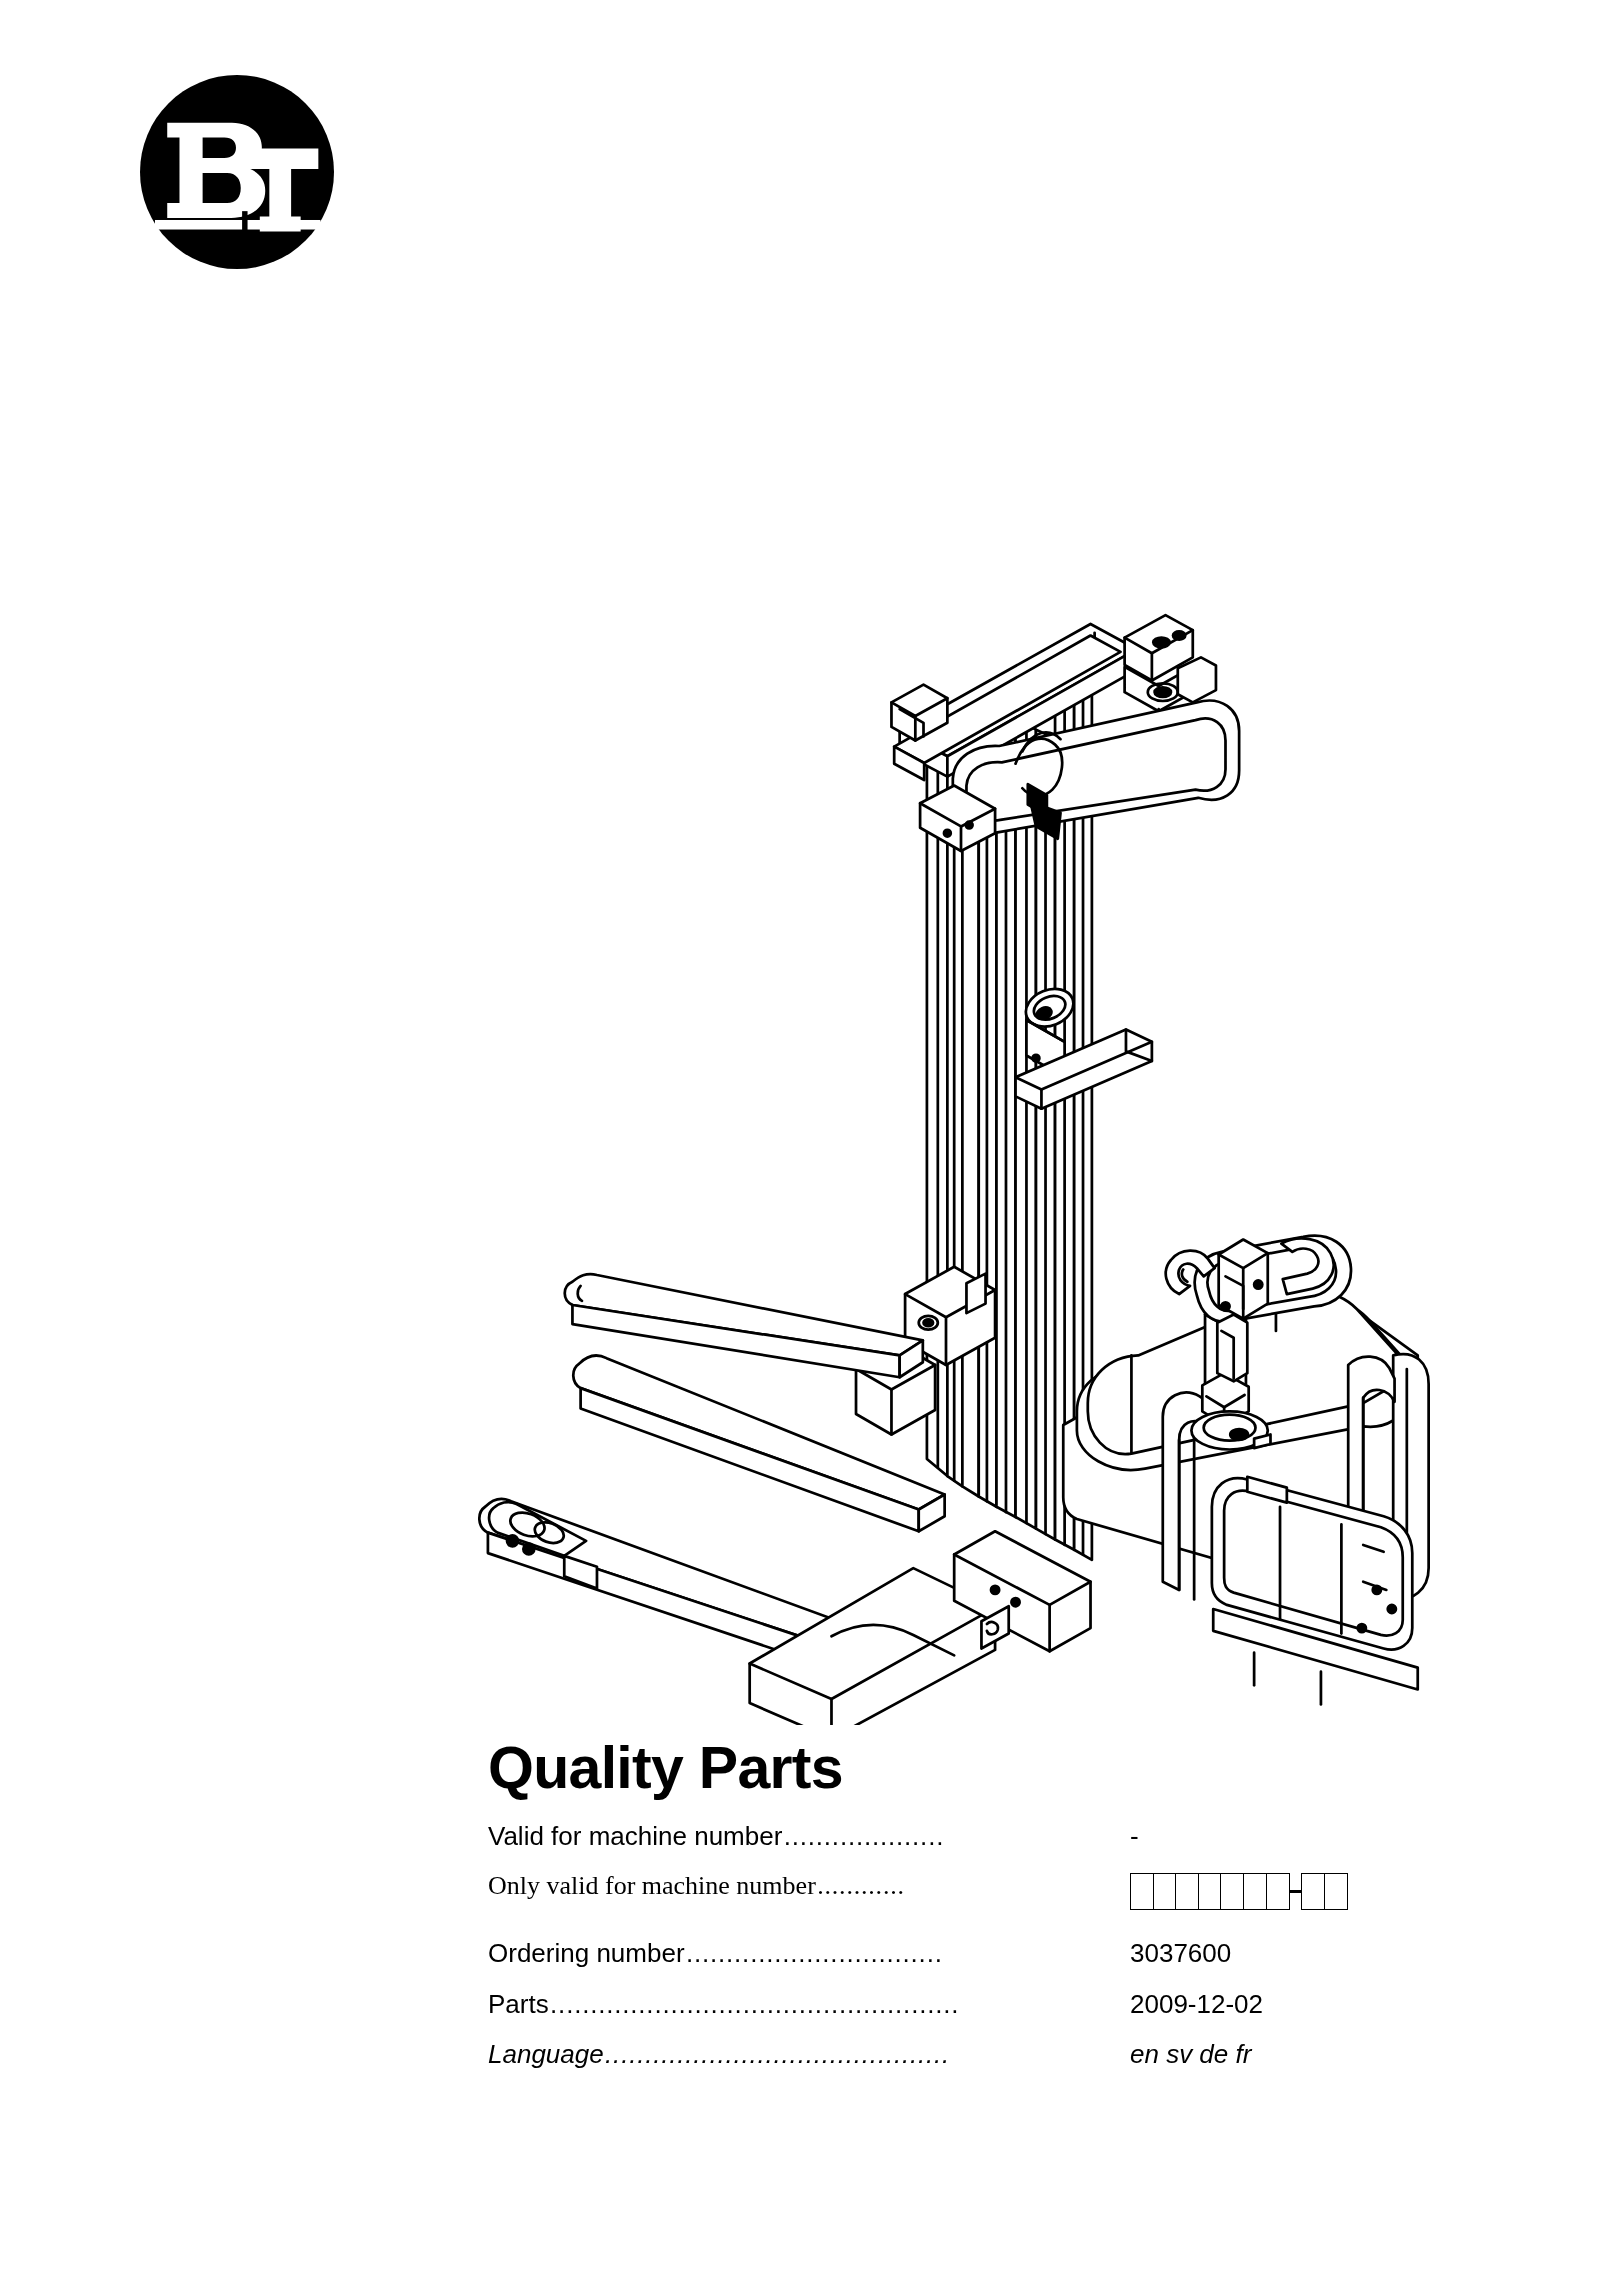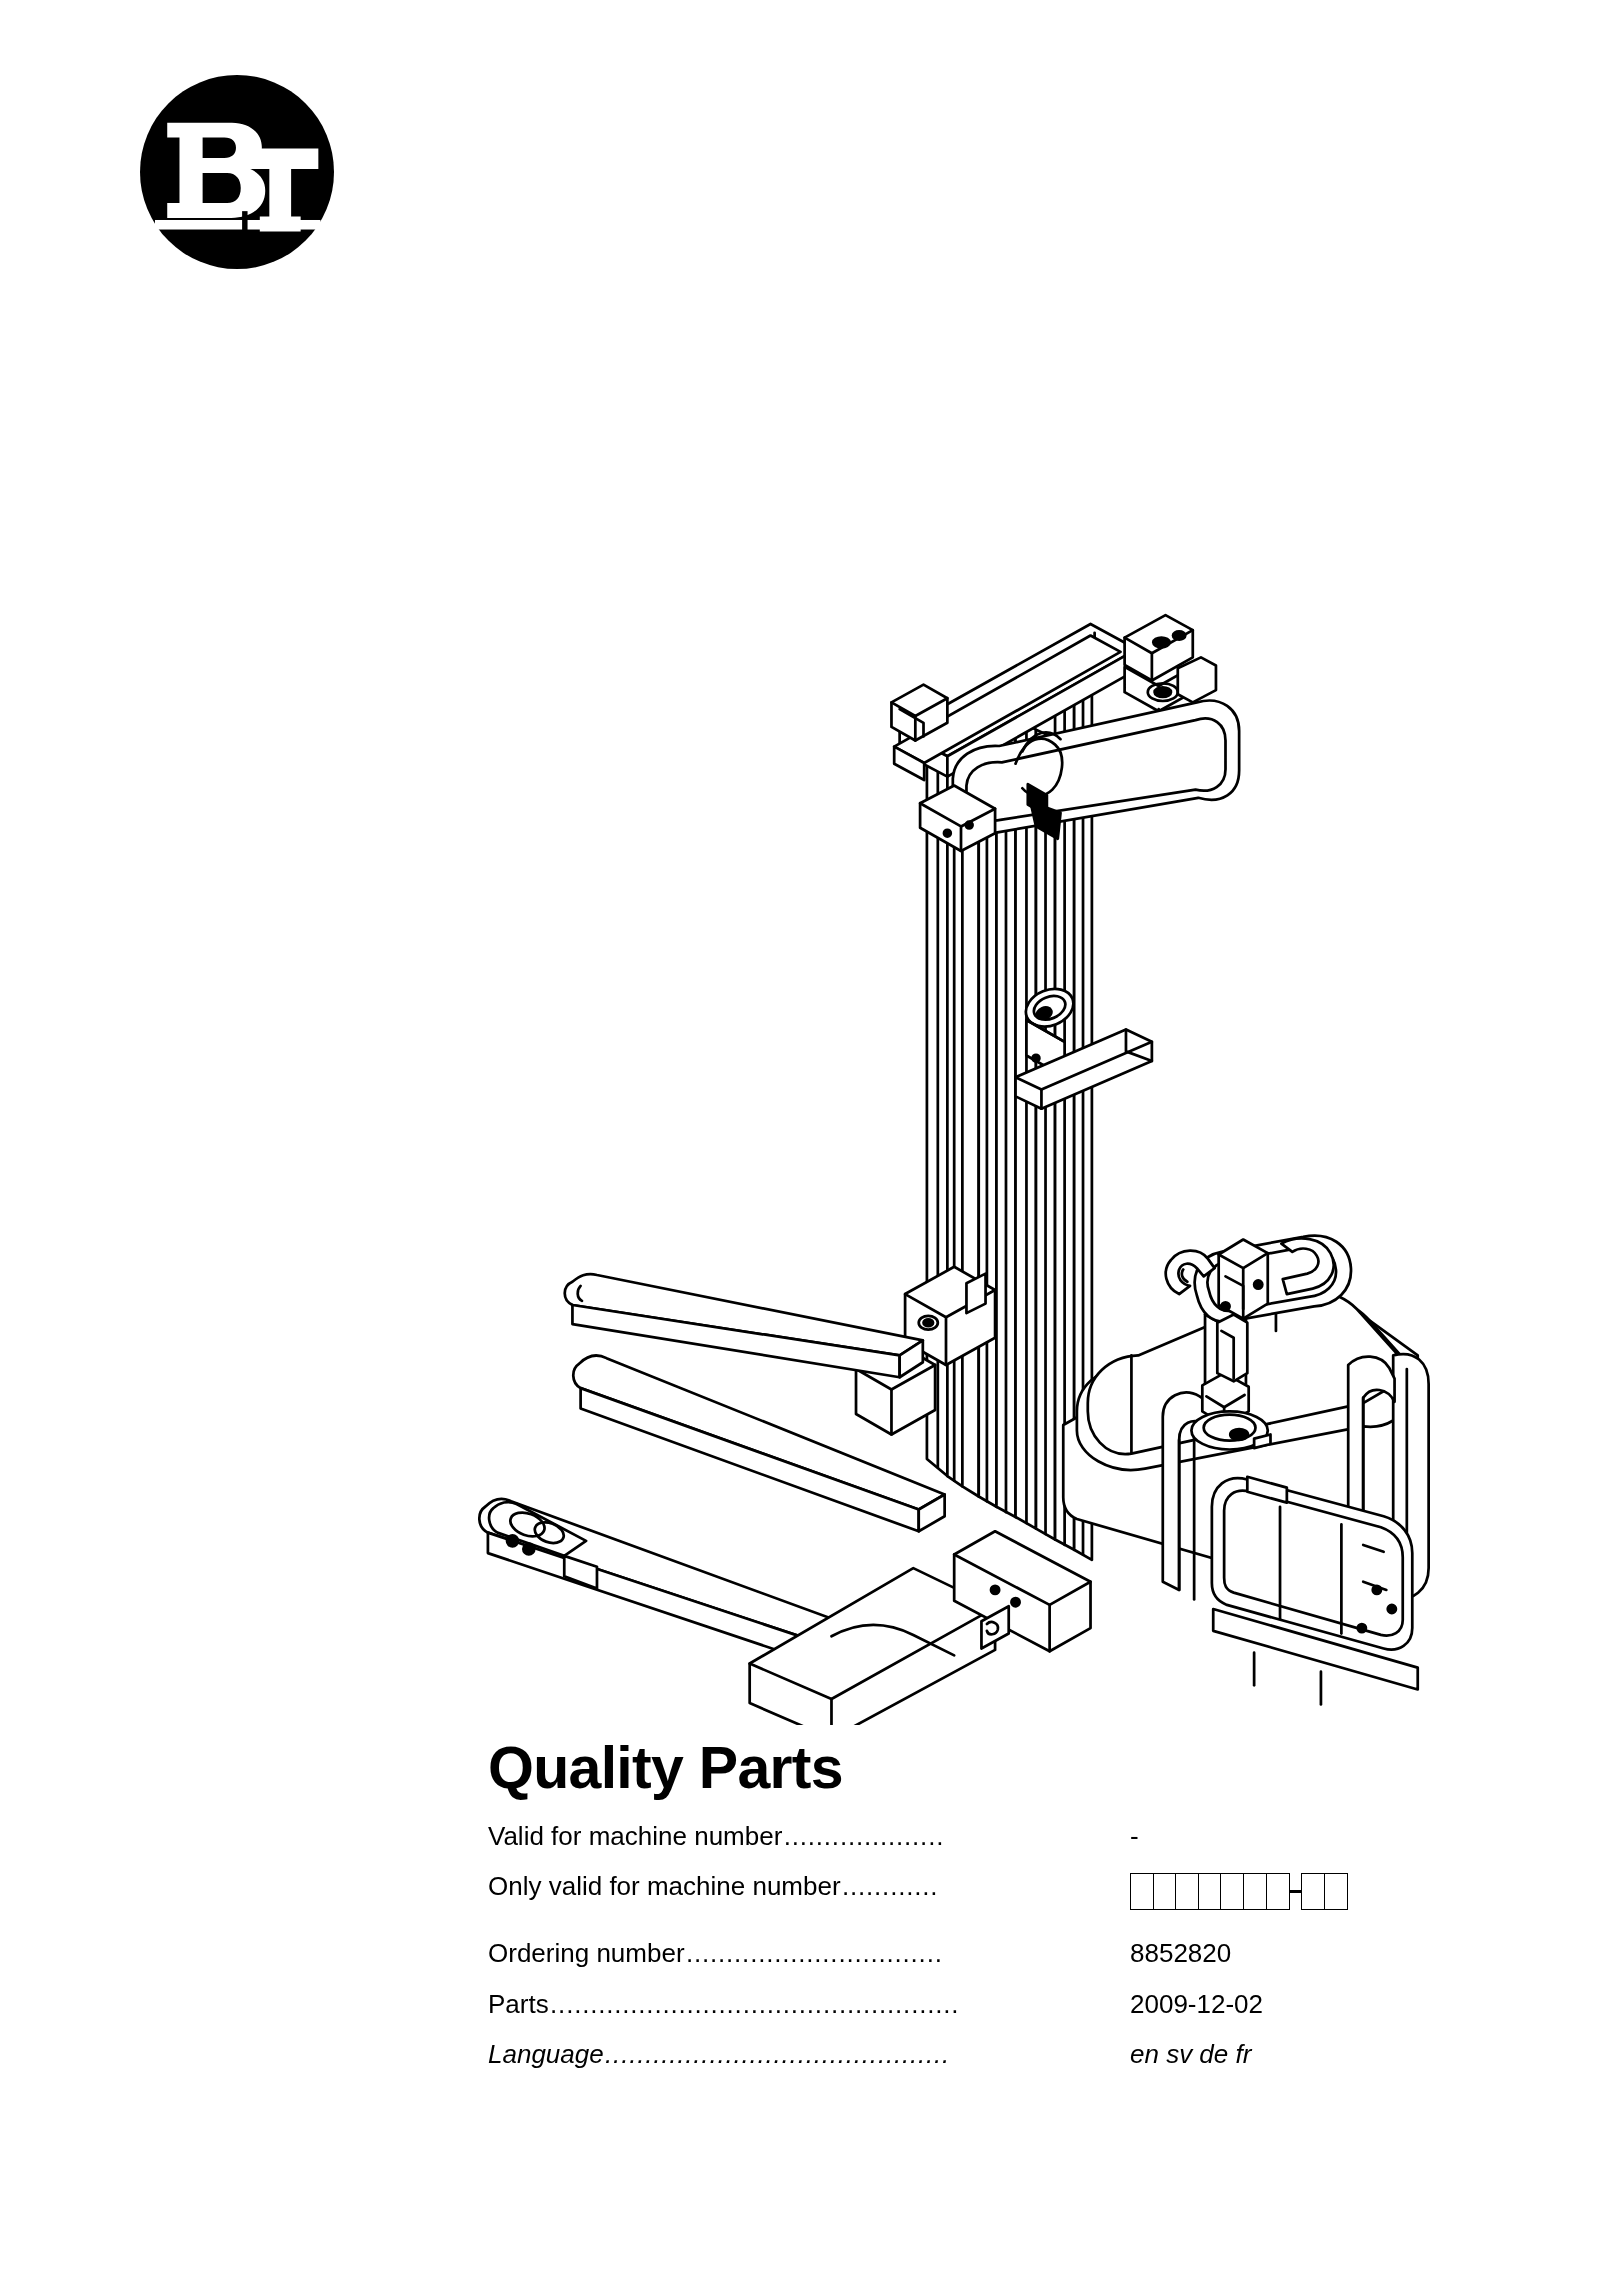--- a/index.html
+++ b/index.html
@@ -82,21 +82,21 @@
     min-width: 6.8px;
   }
   .spec-value {
     flex: 0 0 auto;
     width: 286px;
     padding-left: 15px;
     box-sizing: border-box;
   }
 
   
-  .spec-row.boxes-row { margin-bottom: 30px; align-items: flex-end; }
+  .spec-row.boxes-row { margin-bottom: 30px; align-items: flex-end; font-family: Liberation Serif, serif; }
   .spec-row.boxes-row .spec-label,
   .spec-row.boxes-row .spec-dots { align-self: baseline; }
 
   .serial-boxes {
     display: flex;
     align-items: center;
     padding-left: 15px;
     flex: 0 0 auto;
     width: 286px;
     box-sizing: border-box;
@@ -389,21 +389,21 @@
       <span class="serial-group">
         <span class="serial-cell"></span>
         <span class="serial-cell"></span>
       </span>
     </span>
   </div>
 
   <div class="spec-row">
     <span class="spec-label">Ordering number</span>
     <span class="spec-dots">................................</span>
-    <span class="spec-value">8852820</span>
+    <span class="spec-value">3037600</span>
   </div>
 
   <div class="spec-row">
     <span class="spec-label">Parts</span>
     <span class="spec-dots">...................................................</span>
     <span class="spec-value">2009-12-02</span>
   </div>
 
   <div class="spec-row">
     <span class="spec-label">Language</span>

